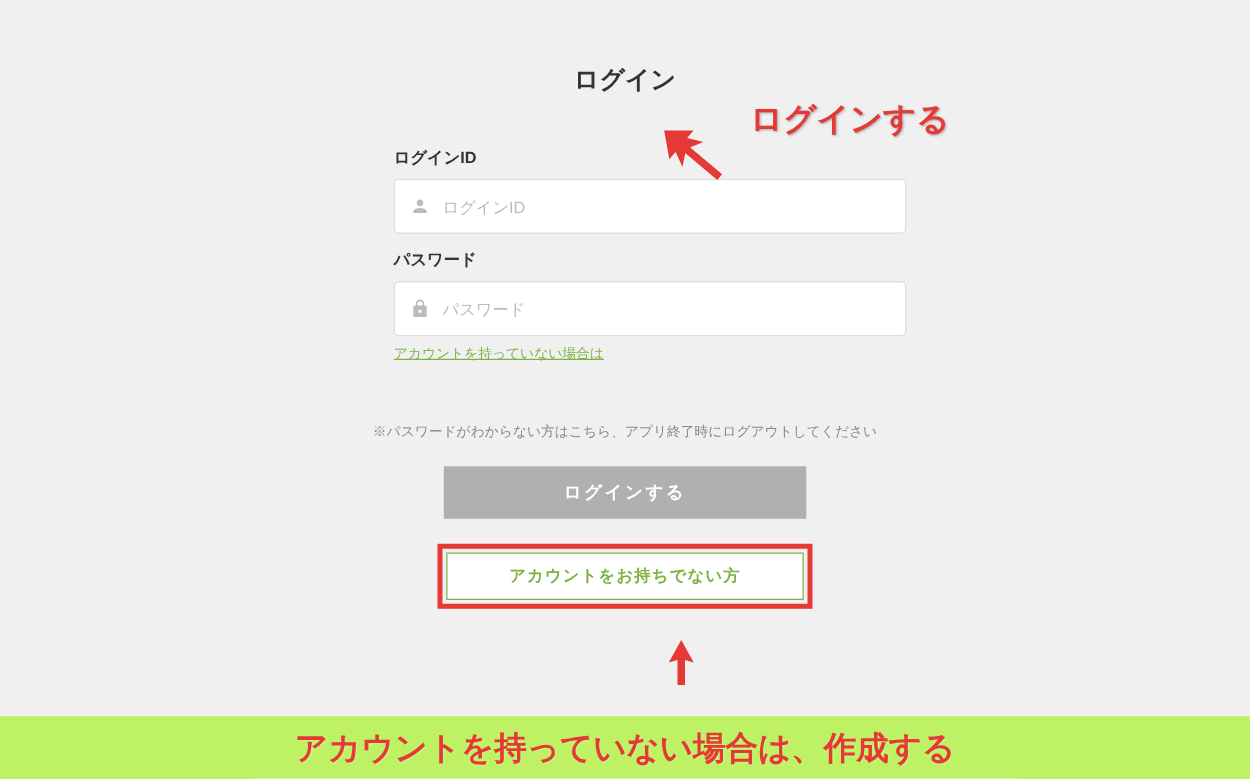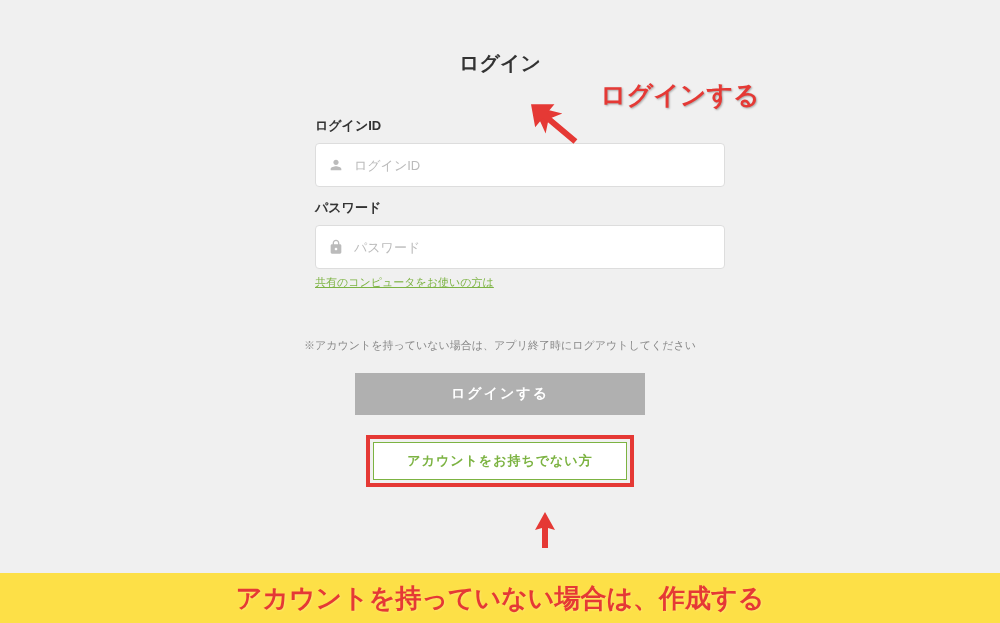--- a/index.html
+++ b/index.html
@@ -92,21 +92,21 @@
       margin: 0 auto 20px;
       background: #b0b0b0;
       color: #fff;
       border: none;
       font-size: 14px;
       font-weight: bold;
       cursor: pointer;
       letter-spacing: 2px;
     }
     .signup-button-wrapper {
-      width: 268px;
+      width: 300px;
       margin: 0 auto;
       border: 4px solid #e53935;
       padding: 3px;
     }
     .signup-button {
       display: block;
       width: 100%;
       height: 38px;
       background: #fff;
       color: #7cb342;
@@ -137,21 +137,21 @@
       top: 510px;
       left: 530px;
       color: #e53935;
     }
     .bottom-bar {
       position: absolute;
       bottom: 0;
       left: 0;
       width: 100%;
       height: 50px;
-      background: #fde047;
+      background: #bef264;
       display: flex;
       align-items: center;
       justify-content: center;
     }
     .annotation-bottom {
       color: #e53935;
       font-size: 26px;
       font-weight: bold;
       text-shadow: 1px 1px 2px rgba(255,255,255,0.2);
     }
@@ -179,24 +179,24 @@
     <div class="field-group">
       <label class="field-label">パスワード</label>
       <div class="input-wrapper">
         <span class="input-icon">
           <svg width="16" height="16" viewBox="0 0 24 24" fill="currentColor">
             <path d="M18 8h-1V6c0-2.76-2.24-5-5-5S7 3.24 7 6v2H6c-1.1 0-2 .9-2 2v10c0 1.1.9 2 2 2h12c1.1 0 2-.9 2-2V10c0-1.1-.9-2-2-2zm-6 9c-1.1 0-2-.9-2-2s.9-2 2-2 2 .9 2 2-.9 2-2 2zM9 8V6c0-1.66 1.34-3 3-3s3 1.34 3 3v2H9z"></path>
           </svg>
         </span>
         <input class="input-field" type="password" placeholder="パスワード" style="">
       </div>
-      <a class="help-link" href="#">共有のコンピュータをお使いの方は</a>
+      <a class="help-link" href="#">アカウントを持っていない場合は</a>
     </div>
 
-    <p class="notice-text">※アカウントを持っていない場合は、アプリ終了時にログアウトしてください</p>
+    <p class="notice-text">※パスワードがわからない方はこちら、アプリ終了時にログアウトしてください</p>
 
     <button class="login-button">ログインする</button>
 
     <div class="signup-button-wrapper">
       <button class="signup-button">アカウントをお持ちでない方</button>
     </div>
 
   </div>
 </div>
 

